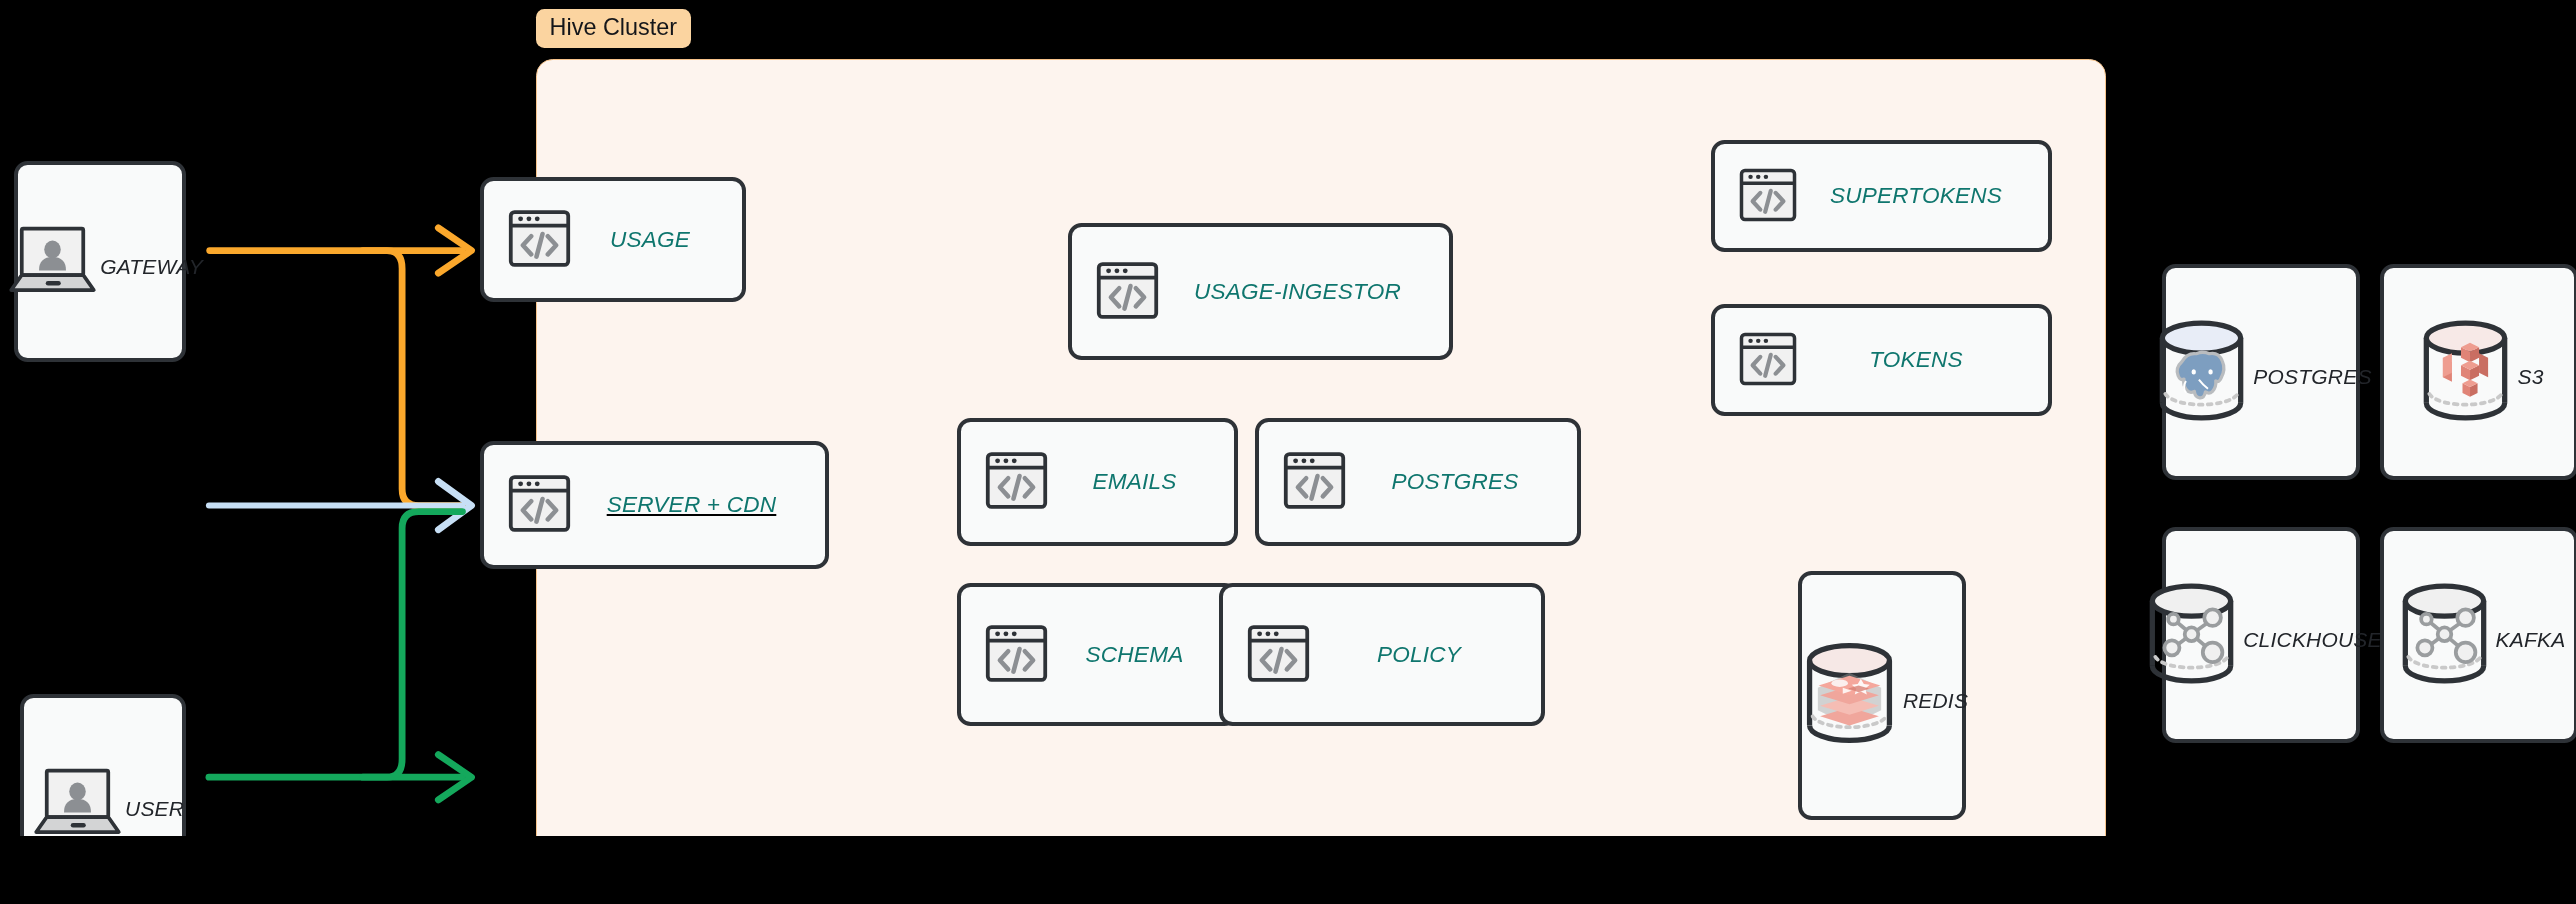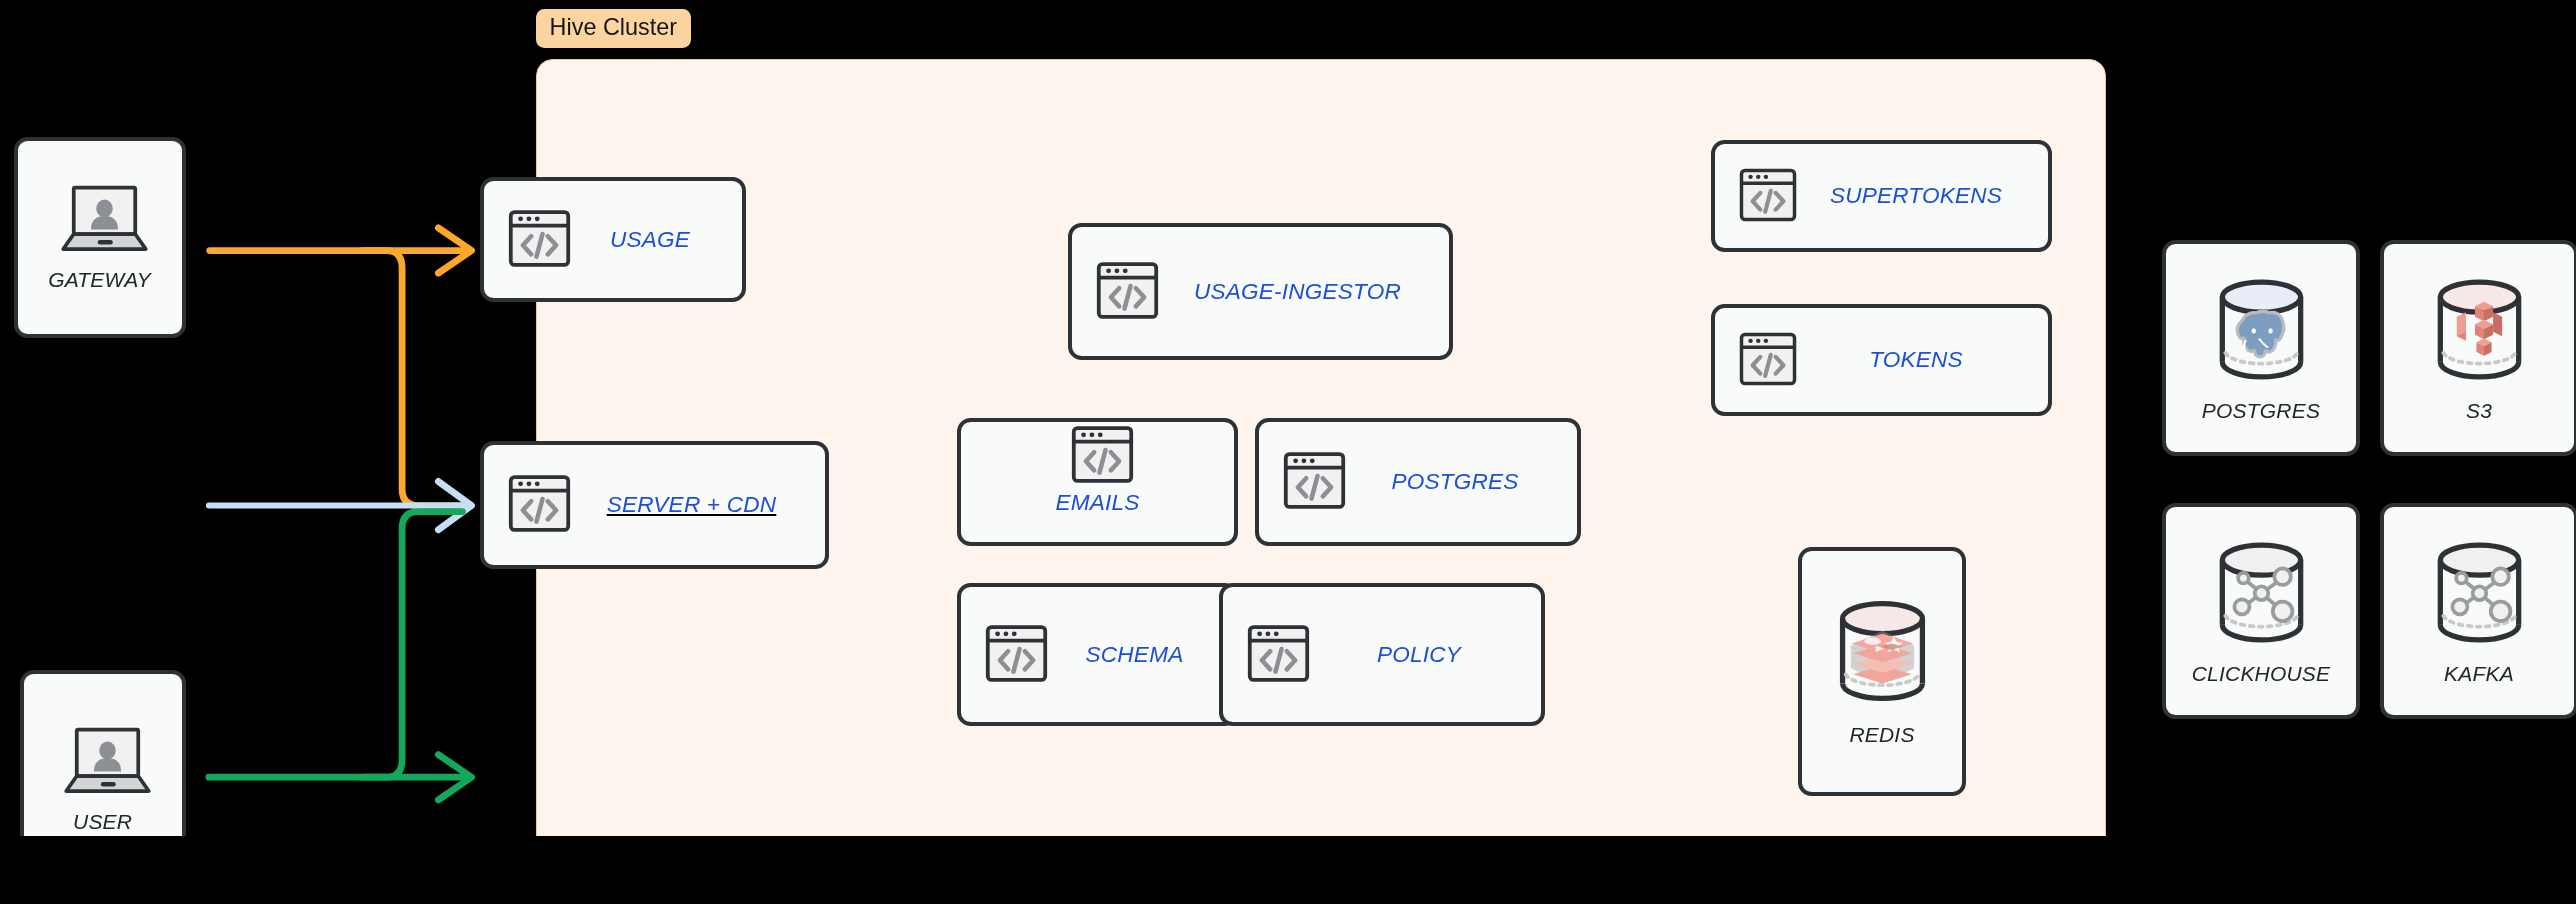--- a/index.html
+++ b/index.html
@@ -49,31 +49,32 @@
     border: 4.5px solid #2E3237;
     border-radius: 13.6px;
     box-sizing: border-box;
     display: flex;
     align-items: center;
   }
   .node.svc {
     padding: 0 13.6px;
   }
   .node.client, .node.store {
-    flex-direction: column;
+    flex-direction: row;
     justify-content: center;
+    margin-top: 24px;
   }
 
   .svc-icon { flex: 0 0 auto; margin-left: 9px; }
   .svc-label {
     flex: 1 1 auto;
     text-align: center;
     font-size: 22.6px;
     font-style: italic;
-    color: #1d4ed8;
+    color: #0f766e;
     letter-spacing: 0.2px;
     white-space: nowrap;
     padding: 0 4.5px;
   }
 
   .client-label, .store-label {
     margin-top: 10.6px;
     font-size: 21px;
     font-style: italic;
     color: #22252a;
@@ -193,21 +194,21 @@
           <circle cx="29" cy="17" r="3.2" fill="#2E3237"></circle>
           <circle cx="40" cy="17" r="3.2" fill="#2E3237"></circle>
         <path d="M 32 40 L 21 52 L 32 64" stroke="#8C8F93" stroke-width="6" fill="none" stroke-linecap="round" stroke-linejoin="round"></path>
         <path d="M 54 40 L 65 52 L 54 64" stroke="#8C8F93" stroke-width="6" fill="none" stroke-linecap="round" stroke-linejoin="round"></path>
         <path d="M 47 37 L 39 67" stroke="#8C8F93" stroke-width="6" fill="none" stroke-linecap="round"></path>
       </svg>
     </span>
     <span class="svc-label">USAGE-INGESTOR</span>
   </div>
 
-  <div class="node svc" style="left:957px; top:418px; width:281px; height:128px;flex-direction:column;">
+  <div class="node svc" style="left:957px; top:418px; width:281px; height:128px;">
     <span class="svc-icon">
       <svg width="65" height="65" viewBox="0 0 86 86">
         <rect x="5" y="8" width="76" height="70" rx="5" fill="#F1F1F1" stroke="#2E3237" stroke-width="5"></rect>
         <path d="M 5 26 L 81 26" stroke="#2E3237" stroke-width="5"></path>
         <circle cx="18" cy="17" r="3.2" fill="#2E3237"></circle>
           <circle cx="29" cy="17" r="3.2" fill="#2E3237"></circle>
           <circle cx="40" cy="17" r="3.2" fill="#2E3237"></circle>
         <path d="M 32 40 L 21 52 L 32 64" stroke="#8C8F93" stroke-width="6" fill="none" stroke-linecap="round" stroke-linejoin="round"></path>
         <path d="M 54 40 L 65 52 L 54 64" stroke="#8C8F93" stroke-width="6" fill="none" stroke-linecap="round" stroke-linejoin="round"></path>
         <path d="M 47 37 L 39 67" stroke="#8C8F93" stroke-width="6" fill="none" stroke-linecap="round"></path>

